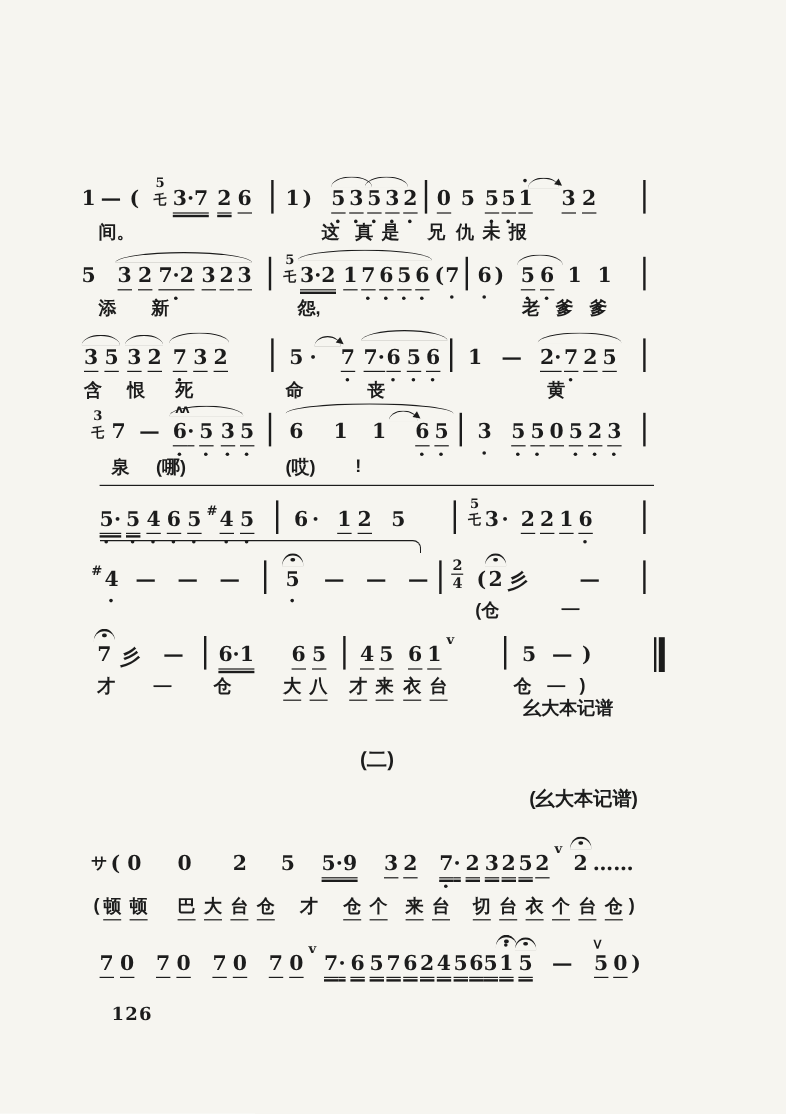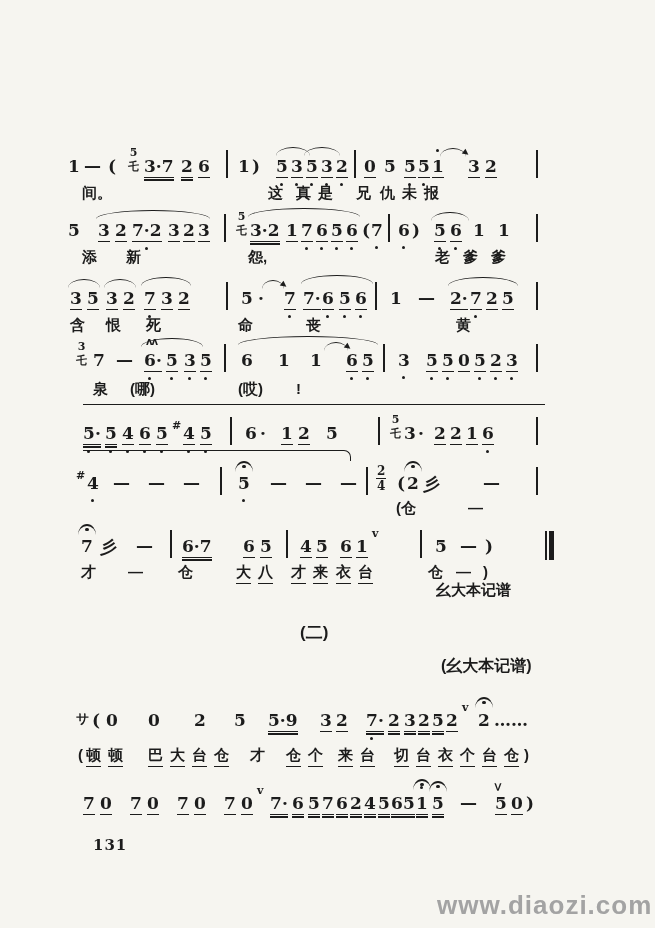--- a/index.html
+++ b/index.html
@@ -155,21 +155,21 @@
       <div class="tok " style="left: 270px; top: 473px;">—</div>
       <div class="tok " style="left: 305px; top: 473px;">—</div>
       <div class="tok " style="left: 340px; top: 473px;">—</div>
       <div class="tok " style="left: 397px; top: 473px;">(</div>
       <div class="tok " style="left: 407px; top: 473px;">2</div>
       <div class="tok " style="left: 423px; top: 473px;">彡</div>
       <div class="tok " style="left: 483px; top: 473px;">—</div>
       <div class="tok " style="left: 81px; top: 536px;">7</div>
       <div class="tok " style="left: 100px; top: 536px;">彡</div>
       <div class="tok " style="left: 136px; top: 536px;">—</div>
-      <div class="tok u2" style="left: 182px; top: 536px;">6·7</div>
+      <div class="tok u2" style="left: 182px; top: 536px;">6·1</div>
       <div class="tok u1" style="left: 243px; top: 536px;">6</div>
       <div class="tok u1" style="left: 260px; top: 536px;">5</div>
       <div class="tok u1" style="left: 300px; top: 536px;">4</div>
       <div class="tok u1" style="left: 316px; top: 536px;">5</div>
       <div class="tok u1" style="left: 340px; top: 536px;">6</div>
       <div class="tok u1" style="left: 356px; top: 536px;">1</div>
       <div class="tok sm" style="left: 372px; top: 527px;">v</div>
       <div class="tok " style="left: 435px; top: 536px;">5</div>
       <div class="tok " style="left: 460px; top: 536px;">—</div>
       <div class="tok " style="left: 485px; top: 536px;">)</div>
@@ -347,15 +347,14 @@
       <div class="fermata" style="left: 78px; top: 524px;"></div>
       <div class="fermata" style="left: 475px; top: 697px;"></div>
       <div class="fermata" style="left: 413px; top: 779px;"></div>
       <div class="fermata" style="left: 429px; top: 781px;"></div>
       <div class="accent" style="left: 493px; top: 780px; transform: rotate(90deg);">&gt;</div>
     </div>
 
   <div class="sechead">(二)</div>
   <div class="solo">(幺大本记谱)</div>
   <div class="credit">幺大本记谱</div>
-  <div class="pageno">131</div>
-  <div class="wm-url">www.diaozi.com</div>
+  <div class="pageno">126</div>
 </div>
 
 </body></html>

